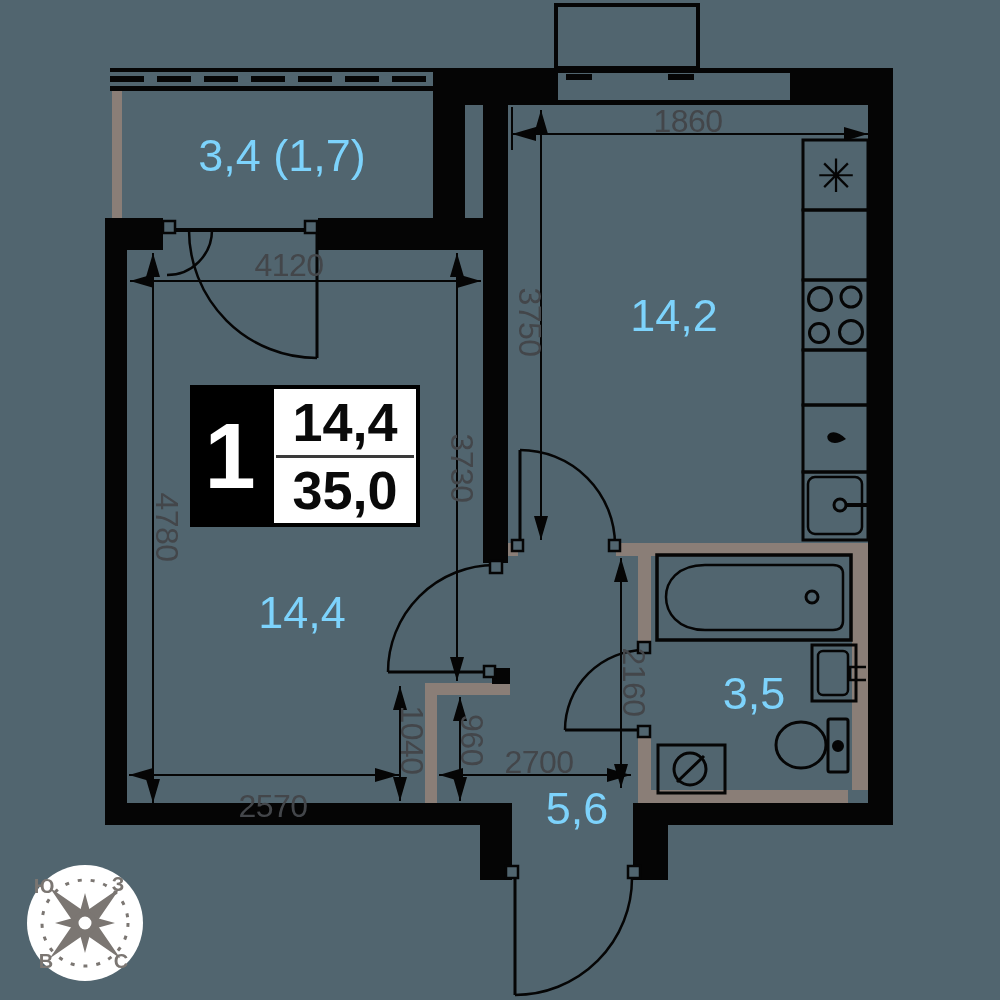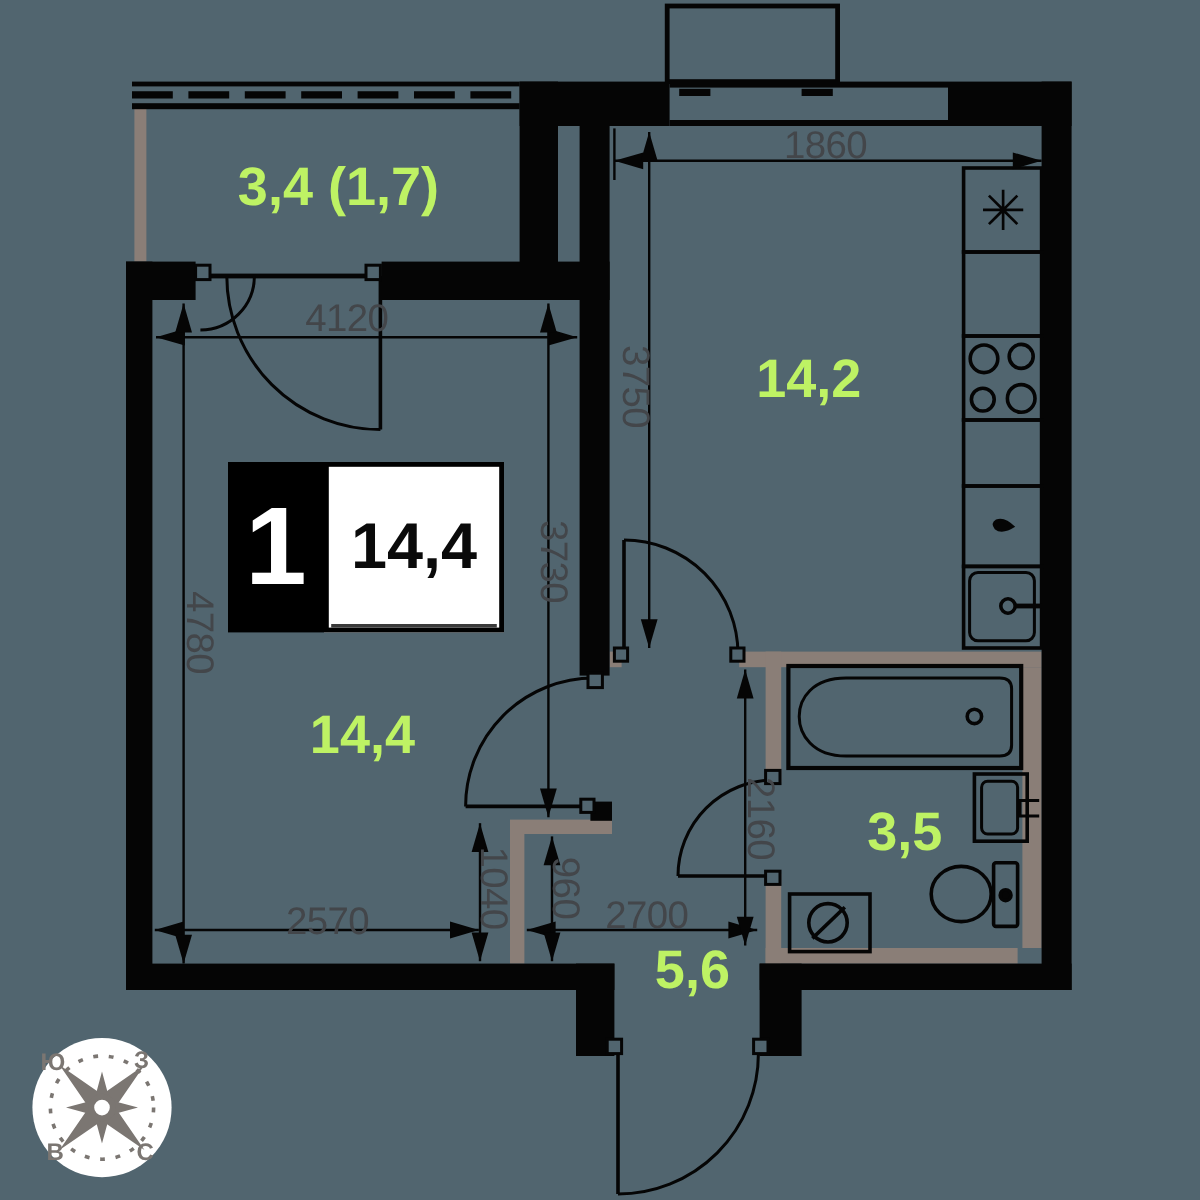--- a/index.html
+++ b/index.html
@@ -1,20 +1,20 @@
 <!DOCTYPE html>
 <html><head>
 <meta charset="utf-8">
 <style>
   html,body{margin:0;padding:0;background:#51656f;}
   .plan{position:relative;width:1000px;height:1000px;background:#51656f;overflow:hidden;
         font-family:"Liberation Sans", sans-serif;}
   .plan svg{position:absolute;left:0;top:0;}
-  .lbl{position:absolute;transform:translate(-50%,-50%);font-size:45px;color:#bef264;
-       white-space:nowrap;line-height:1;font-weight:bold;}
+  .lbl{position:absolute;transform:translate(-50%,-50%);font-size:45px;color:#7dd3fc;
+       white-space:nowrap;line-height:1;}
   .dim{position:absolute;transform:translate(-50%,-50%);font-size:32px;color:#43464a;
        white-space:nowrap;line-height:1;letter-spacing:-0.5px;}
   .dim.v{transform:translate(-50%,-50%) rotate(90deg);}
   .infoblock{position:absolute;left:190px;top:385px;width:230px;height:142px;display:flex;}
   .info-left{width:80px;background:#000;color:#fff;display:flex;align-items:center;
              justify-content:center;font-size:92px;font-weight:bold;}
   .info-right{flex:1;background:#fff;border:4px solid #000;box-sizing:border-box;
               display:flex;flex-direction:column;}
   .info-row{flex:1;display:flex;align-items:center;justify-content:center;
             font-size:54px;font-weight:bold;color:#0a0a0a;line-height:1;}
@@ -194,36 +194,37 @@
   </svg>
 
   <div class="lbl" style="left:282px;top:155px">3,4 (1,7)</div>
   <div class="lbl" style="left:674px;top:315px">14,2</div>
   <div class="lbl" style="left:302px;top:612px">14,4</div>
   <div class="lbl" style="left:754px;top:693px">3,5</div>
   <div class="lbl" style="left:577px;top:808px">5,6</div>
 
   <div class="dim" style="left:289px;top:265px">4120</div>
   <div class="dim" style="left:688px;top:121px">1860</div>
-  <div class="dim" style="left:273px;top:767px">2570</div>
+  <div class="dim" style="left:273px;top:806px">2570</div>
   <div class="dim" style="left:539px;top:762px">2700</div>
   <div class="dim v" style="left:167px;top:527px">4780</div>
   <div class="dim v" style="left:462px;top:468px">3730</div>
   <div class="dim v" style="left:530px;top:322px">3750</div>
   <div class="dim v" style="left:634px;top:682px">2160</div>
   <div class="dim v" style="left:412px;top:740px">1040</div>
   <div class="dim v" style="left:472px;top:740px">960</div>
 
   <div class="infoblock">
     <div class="info-left">
       <span>1</span>
     </div>
     <div class="info-right">
       <div class="info-row">14,4</div>
       <div class="info-divider"></div>
+      <div class="info-row">35,0</div>
     </div>
   </div>
 
   <div class="cletter" style="left:44px;top:886px">Ю</div>
   <div class="cletter" style="left:118px;top:884px">З</div>
   <div class="cletter" style="left:46px;top:961px">В</div>
   <div class="cletter" style="left:121px;top:961px">С</div>
 
 </div>
 

